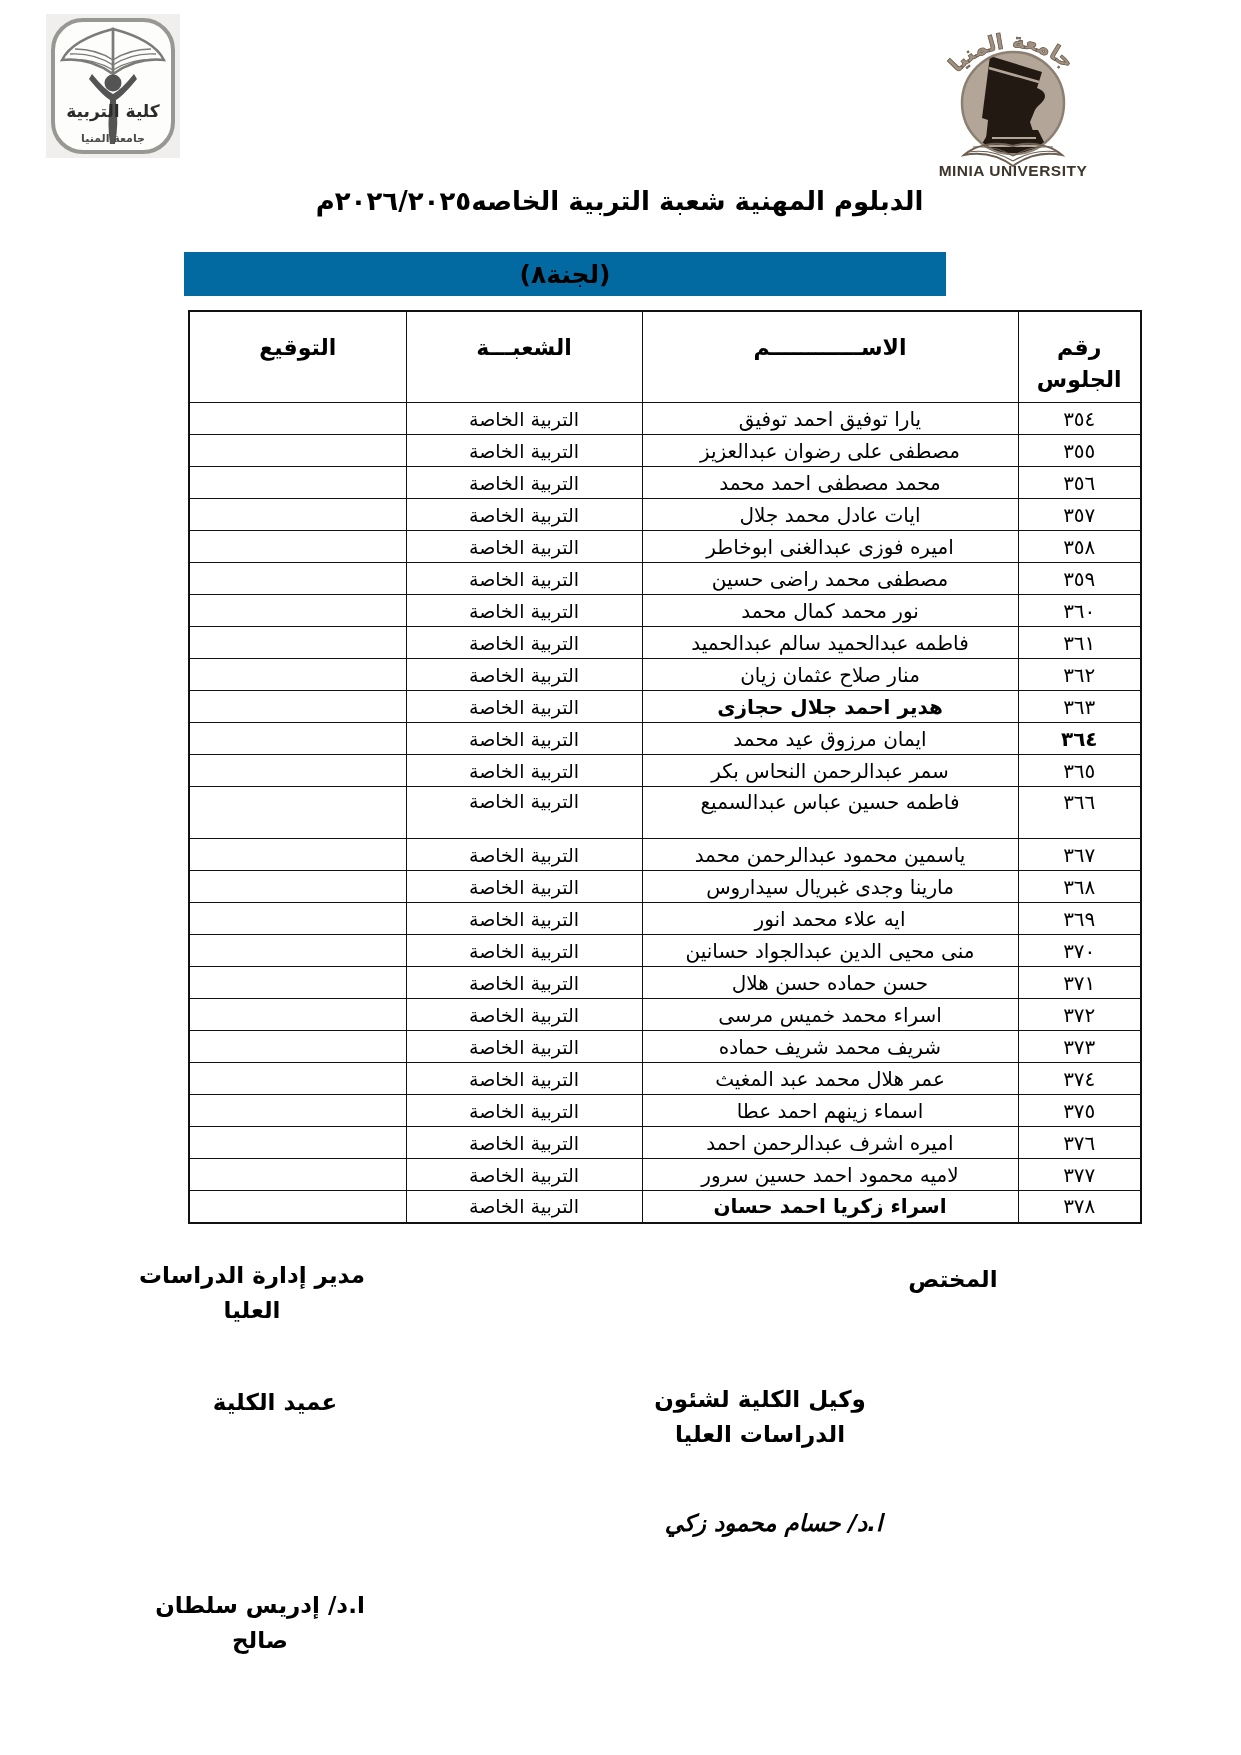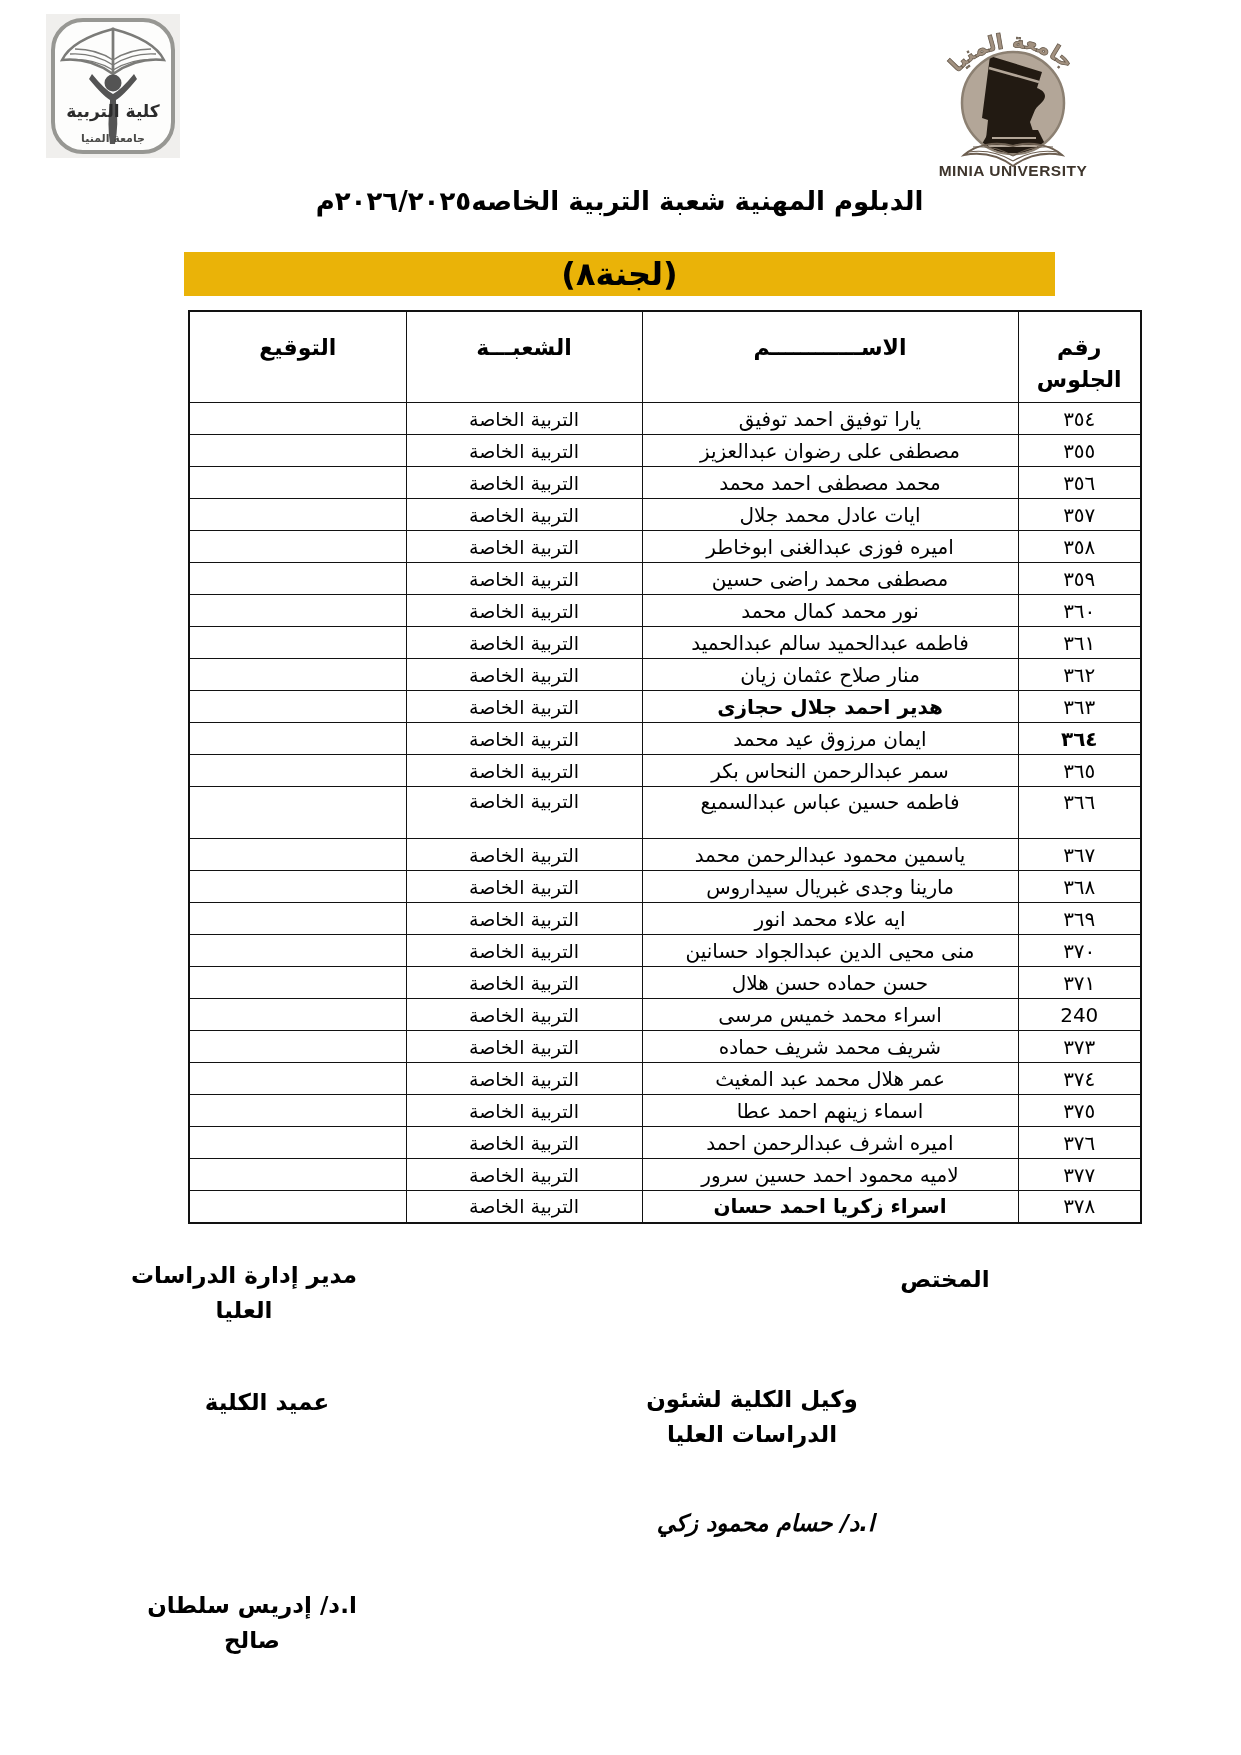--- a/index.html
+++ b/index.html
@@ -11,23 +11,23 @@
   
   .logo-left  { position:absolute; top:14px; left:26px;  width:134px; height:144px;margin-left:20px; }
   .logo-right { position:absolute; top:8px;  left:918px; width:184px; height:172px; }
 
   
   .doc-title {
     position:absolute; top:186px; left:184px; width:871px;
     text-align:center; font-size:26px; font-weight:bold; letter-spacing:0;
   }
   .committee-bar {
-    position:absolute; top:252px; left:184px; width:871px; height:44px;
-    background:#eab308; display:flex; align-items:center; justify-content:center;
-    font-size:32px; font-weight:bold; color:#000;
+    position:absolute; top:252px; left:184px; width:762px; height:44px;
+    background:#0369a1; display:flex; align-items:center; justify-content:center;
+    font-size:25px; font-weight:bold; color:#000;
   }
 
   
   table.students {
     position:absolute; top:310px; left:188px; width:952px;
     border-collapse:collapse; direction:rtl; table-layout:fixed;
     border:2.5px solid #121212;
   }
   table.students th, table.students td { border:1.6px solid #121212; padding:0 4px; }
   table.students th {
@@ -37,21 +37,21 @@
   table.students tr { height:32px; }
   table.students tr.tall { height:52px; }
   table.students tr.tall td { vertical-align:top; padding-top:3px; }
   td.col-seat    { text-align:center; font-size:20px; }
   td.col-name    { text-align:center; font-size:20px; white-space:nowrap; }
   td.col-section { text-align:center; font-size:19px; }
   td.col-sig     { }
   .bold { font-weight:bold; }
 
   
-  .f-item { position:absolute; font-weight:bold; font-size:23px; text-align:center; line-height:1.5; }
+  .f-item { position:absolute; font-weight:bold; font-size:23px; text-align:center; line-height:1.5;margin-left:8px; }
   .f-specialist { top:1262px; left:880px; width:130px; }
   .f-director   { top:1258px; left:128px; width:232px; }
   .f-vicedean-t { top:1382px; left:592px; width:320px; }
   .f-dean-t     { top:1385px; left:192px; width:150px; }
   .f-vicedean-n { top:1506px; left:628px; width:275px;font-style:italic; }
   .f-dean-n     { top:1588px; left:118px; width:268px; }
 </style>
 </head>
 <body>
 
@@ -233,21 +233,21 @@
           <td class="col-section">التربية الخاصة</td>
           <td class="col-sig"></td>
         </tr>
         <tr>
           <td class="col-seat">٣٧١</td>
           <td class="col-name">حسن حماده حسن هلال</td>
           <td class="col-section">التربية الخاصة</td>
           <td class="col-sig"></td>
         </tr>
         <tr>
-          <td class="col-seat">240</td>
+          <td class="col-seat">٣٧٢</td>
           <td class="col-name">اسراء محمد خميس مرسى</td>
           <td class="col-section">التربية الخاصة</td>
           <td class="col-sig"></td>
         </tr>
         <tr>
           <td class="col-seat">٣٧٣</td>
           <td class="col-name">شريف محمد شريف حماده</td>
           <td class="col-section">التربية الخاصة</td>
           <td class="col-sig"></td>
         </tr>

